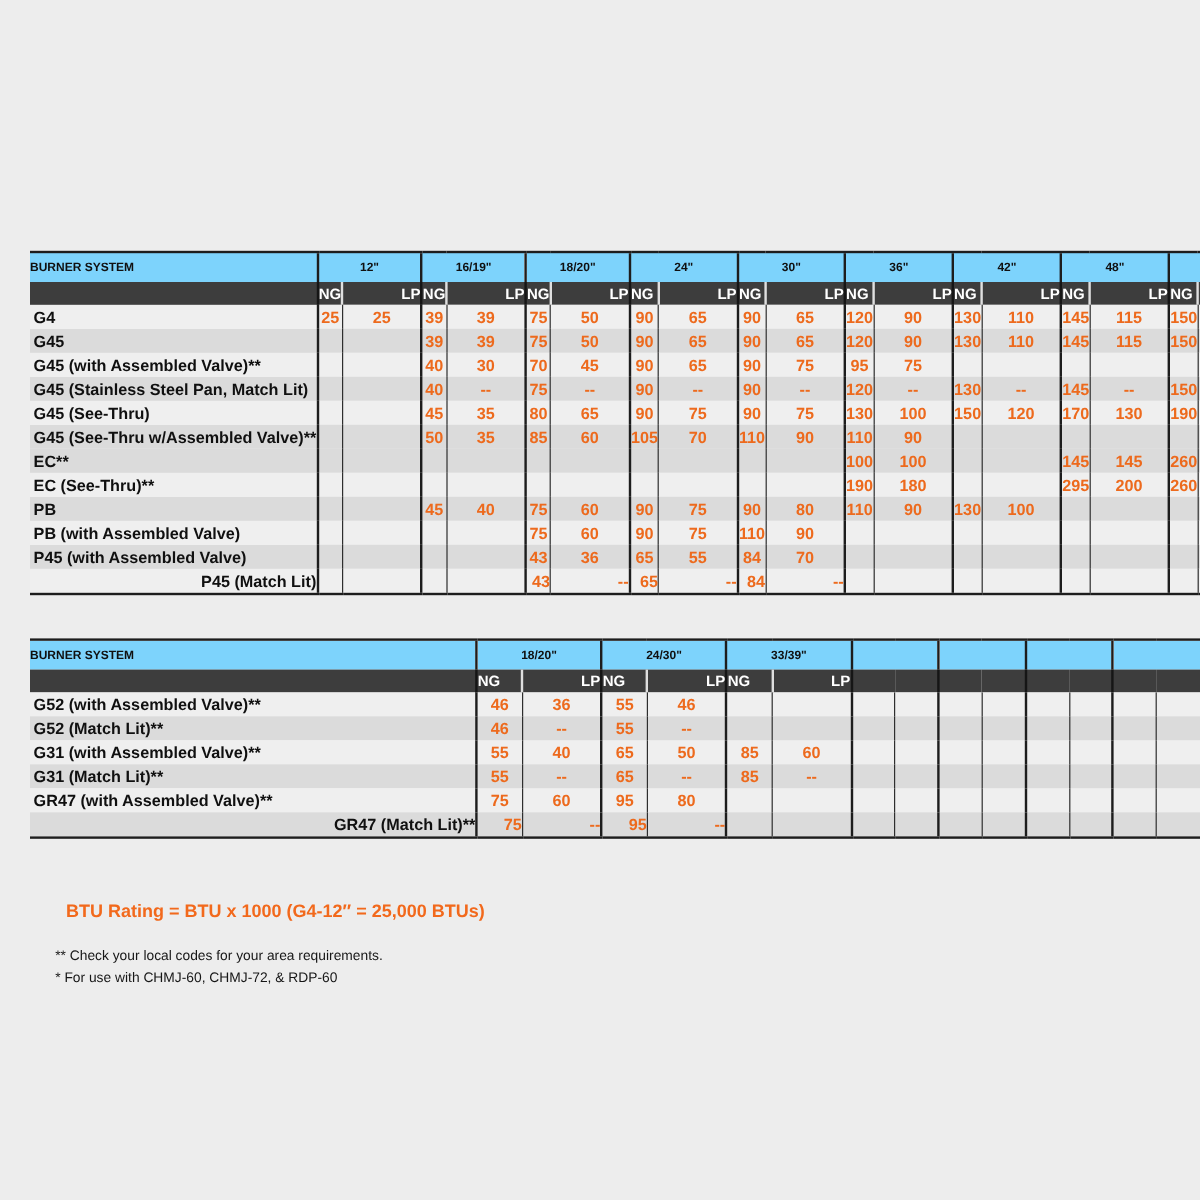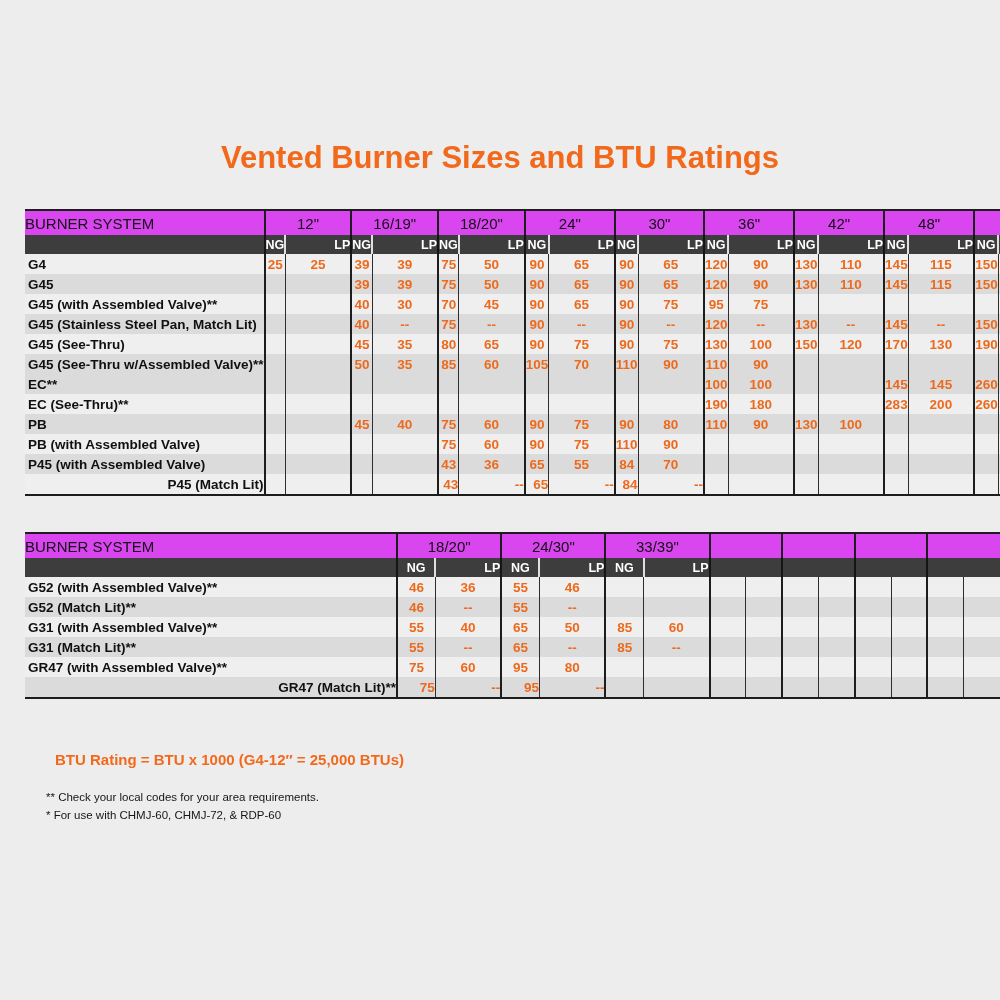--- a/index.html
+++ b/index.html
@@ -18,32 +18,32 @@
   }
 
   .tblwrap { position:absolute; left:25px; }
   .tblwrap.t1 { top:209px; }
   .tblwrap.t2 { top:532px; }
 
   table { border-collapse:collapse; table-layout:fixed; }
 
   
   tr.sizes th {
-    height:24px; padding:0; background:#d946ef;
+    height:24px; padding:0; background:#7dd3fc;
     border-top:2px solid #1d1d1d;
-    font-size:15px; font-weight:normal; color:#101010;
+    font-size:10px; font-weight:bold; color:#101010;
     white-space:nowrap; overflow:hidden;
   }
   th.lbl { text-align:left; padding-left:3px; }
   th.size { border-left:2px solid #1d1d1d; text-align:center; }
 
   
   tr.band td {
     height:19px; padding:0; background:#3D3D3D; color:#FFFFFF;
-    font-size:12.5px; font-weight:bold; text-align:center;
+    font-size:12.5px; font-weight:bold; text-align:left;
   }
   tr.band td.gs   { border-left:2px solid #151515; }
   tr.band td.sub  { border-left:2px solid #DFDFDF;padding-left:48px; }
   tr.band td.sube { border-left:none; }
 
   
   tr.light td { background:#EFEFEF; }
   tr.dark  td { background:#DBDBDB; }
   td.name {
     height:20px; padding:0 0 0 3px;
@@ -67,21 +67,20 @@
     position:absolute; left:46px;
     font-size:11.5px; font-weight:normal; color:#161616;
   }
   .fn.f1 { top:791px; }
   .fn.f2 { top:809px; }
 </style>
 </head>
 <body>
 
 <div class="page">
-  <h1 class="title">Vented Burner Sizes and BTU Ratings</h1>
 
   <div class="tblwrap t1" id="tbl1">
       <table>
         <colgroup>
           <col style="width:230px">
           <col style="width:40px">
           <col style="width:40px">
           <col style="width:40px">
           <col style="width:40px">
           <col style="width:40px">
@@ -289,21 +288,21 @@
             <td class="v gs"></td>
             <td class="v sub"></td>
             <td class="v gs"></td>
             <td class="v sub"></td>
             <td class="v gs"></td>
             <td class="v sub"></td>
             <td class="v gs">190</td>
             <td class="v sub">180</td>
             <td class="v gs"></td>
             <td class="v sub"></td>
-            <td class="v gs">283</td>
+            <td class="v gs">295</td>
             <td class="v sub">200</td>
             <td class="v gs">260</td>
             <td class="v sub">260</td>
           </tr>
           <tr class="dark">
             <td class="name">PB</td>
             <td class="v gs"></td>
             <td class="v sub"></td>
             <td class="v gs">45</td>
             <td class="v sub">40</td>

